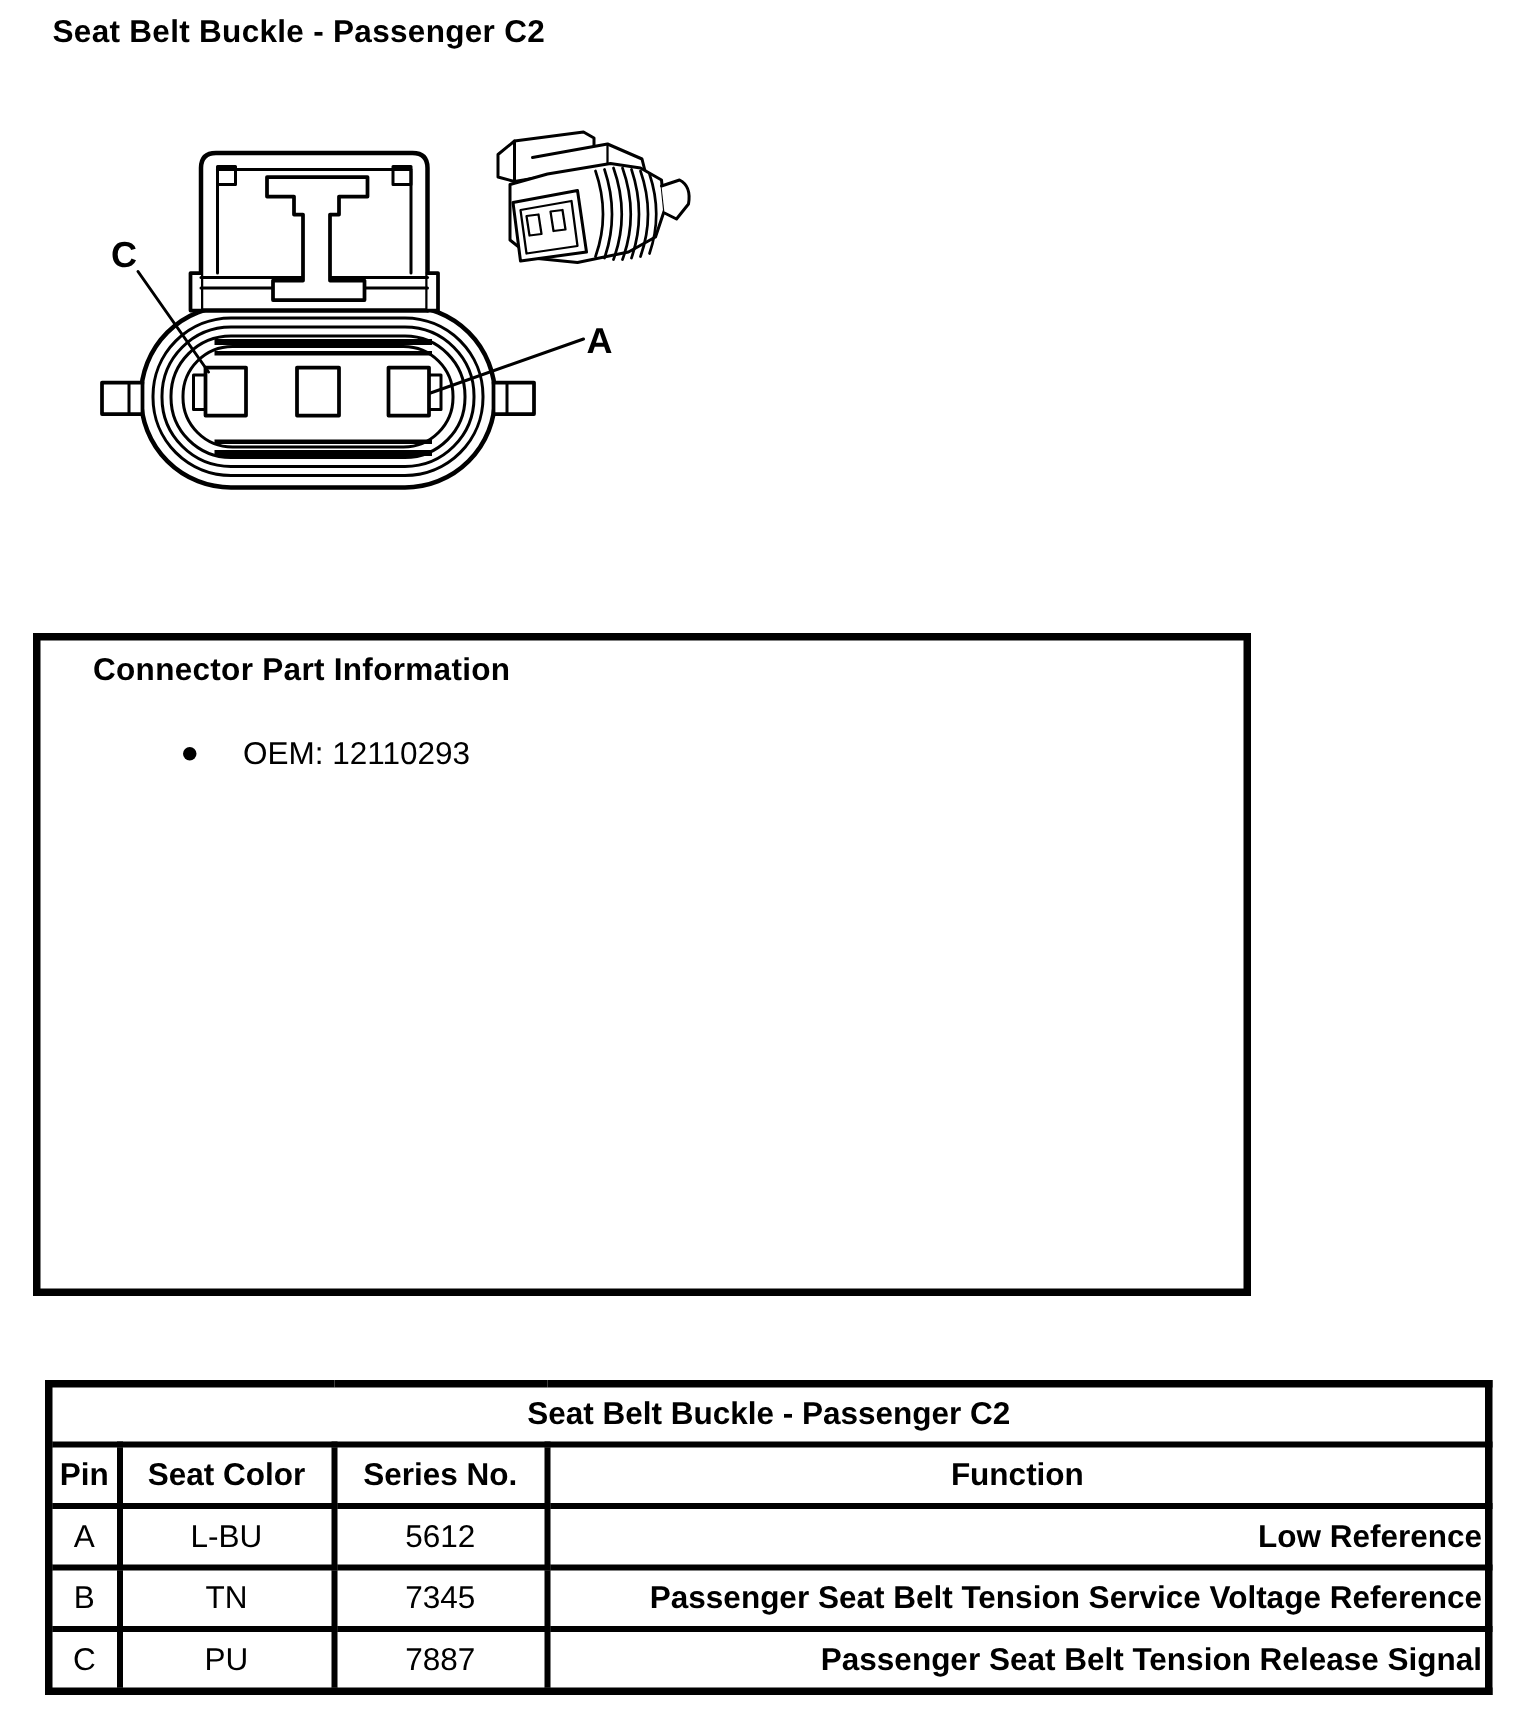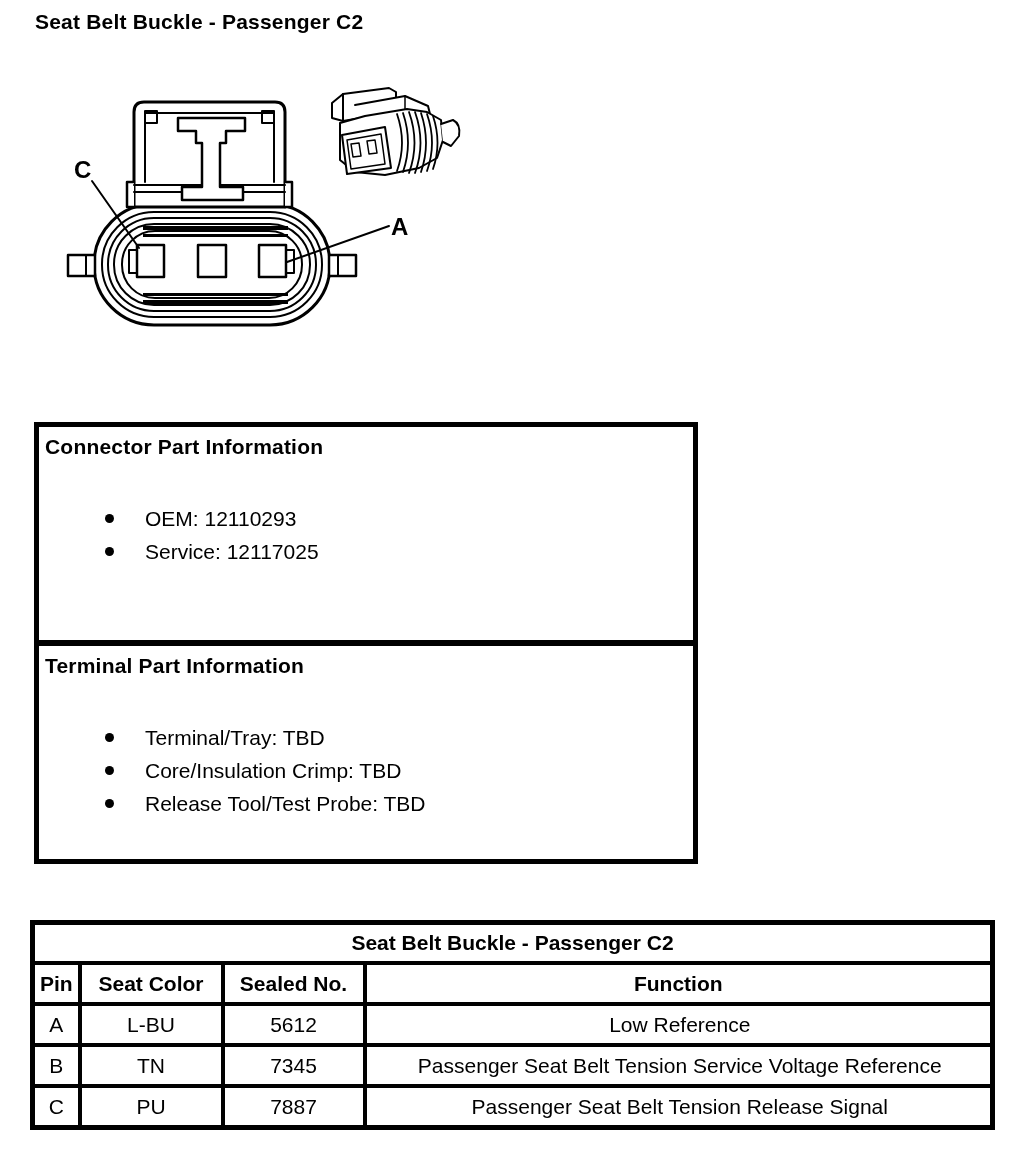--- a/index.html
+++ b/index.html
@@ -13,47 +13,48 @@
   }
   .page-title {
     position: absolute; left: 35px; top: 10px;
     font-size: 21px; font-weight: bold; margin: 0;
     letter-spacing: 0.2px;
   }
   svg.diagram { position: absolute; left: 55px; top: 78px; }
   svg.diagram text { font-family: "Liberation Sans", sans-serif; }
 
   .info-box {
-    position: absolute; left: 34px; top: 422px;
-    width: 664px; height: 442px;
+    position: absolute; left: 22px; top: 422px;
+    width: 812px; height: 442px;
     border: 5px solid #000; box-sizing: border-box;
     background: #fff;
+    padding-left: 29px;
   }
   .info-section { height: 213px; box-sizing: border-box; padding: 6px 8px 0 6px; overflow: hidden; }
   .info-section.second { height: 219px; border-top: 6px solid #000; }
   .section-heading { margin: 2px 0 0 0; font-size: 21px; font-weight: bold; letter-spacing: 0.2px; }
-  ul.bullets { margin: 43px 0 0 0; padding: 0 0 0 60px; list-style: none; }
+  ul.bullets { margin: 27px 0 0 0; padding: 0 0 0 60px; list-style: none; }
   li.bullet-item { position: relative; padding-left: 40px; font-size: 21px; line-height: 33px; white-space: nowrap; }
   li.bullet-item::before {
     content: ""; position: absolute; left: 0; top: 12px;
     width: 9px; height: 9px; border-radius: 50%; background: #000;
   }
 
   table.pinout {
     position: absolute; left: 30px; top: 920px;
     width: 965px; border-collapse: collapse; table-layout: fixed;
     border: 5px solid #000; background: #fff;
   }
   table.pinout th, table.pinout td {
     border: 4px solid #000;
     font-size: 21px; height: 37px; padding: 0 2px;
     text-align: center; overflow: hidden; white-space: nowrap;
   }
   table.pinout th { font-weight: bold; }
-  table.pinout td.fn { text-align: center; padding-left: 5px; }
+  table.pinout td.fn { text-align: right; padding-left: 5px; font-weight: bold; }
 </style>
 </head>
 <body>
 
 <h1 class="page-title">Seat Belt Buckle - Passenger C2</h1>
 
 <svg class="diagram" width="440" height="270" viewBox="0 0 440 270" fill="none" stroke="#000" stroke-linejoin="round" stroke-linecap="round">
 
   <g>
 
@@ -135,48 +136,39 @@
     <path d="M296,66 L304,65 L306,78 L298,79 Z" stroke-width="1.5"></path>
     <path d="M312,63 L320,62 L322,75 L314,76 Z" stroke-width="1.5"></path>
   </g>
 </svg>
 
 <div class="info-box">
   <section class="info-section">
     <h2 class="section-heading">Connector Part Information</h2>
     <ul class="bullets">
       <li class="bullet-item">OEM: 12110293</li>
-      <li class="bullet-item">Service: 12117025</li>
-    </ul>
-  </section>
-  <section class="info-section second">
-    <h2 class="section-heading">Terminal Part Information</h2>
-    <ul class="bullets">
-      <li class="bullet-item">Terminal/Tray: TBD</li>
-      <li class="bullet-item">Core/Insulation Crimp: TBD</li>
-      <li class="bullet-item">Release Tool/Test Probe: TBD</li>
     </ul>
   </section>
 </div>
 
 <table class="pinout">
   <colgroup>
     <col style="width:47px">
       <col style="width:143px">
       <col style="width:142px">
       <col>
   </colgroup>
   <thead>
     <tr>
       <th colspan="4" style="height:36px">Seat Belt Buckle - Passenger C2</th>
     </tr>
     <tr>
       <th>Pin</th>
       <th>Seat Color</th>
-      <th>Sealed No.</th>
+      <th>Series No.</th>
       <th>Function</th>
     </tr>
   </thead>
   <tbody>
     <tr>
       <td>A</td>
       <td>L-BU</td>
       <td>5612</td>
       <td class="fn">Low Reference</td>
     </tr>

